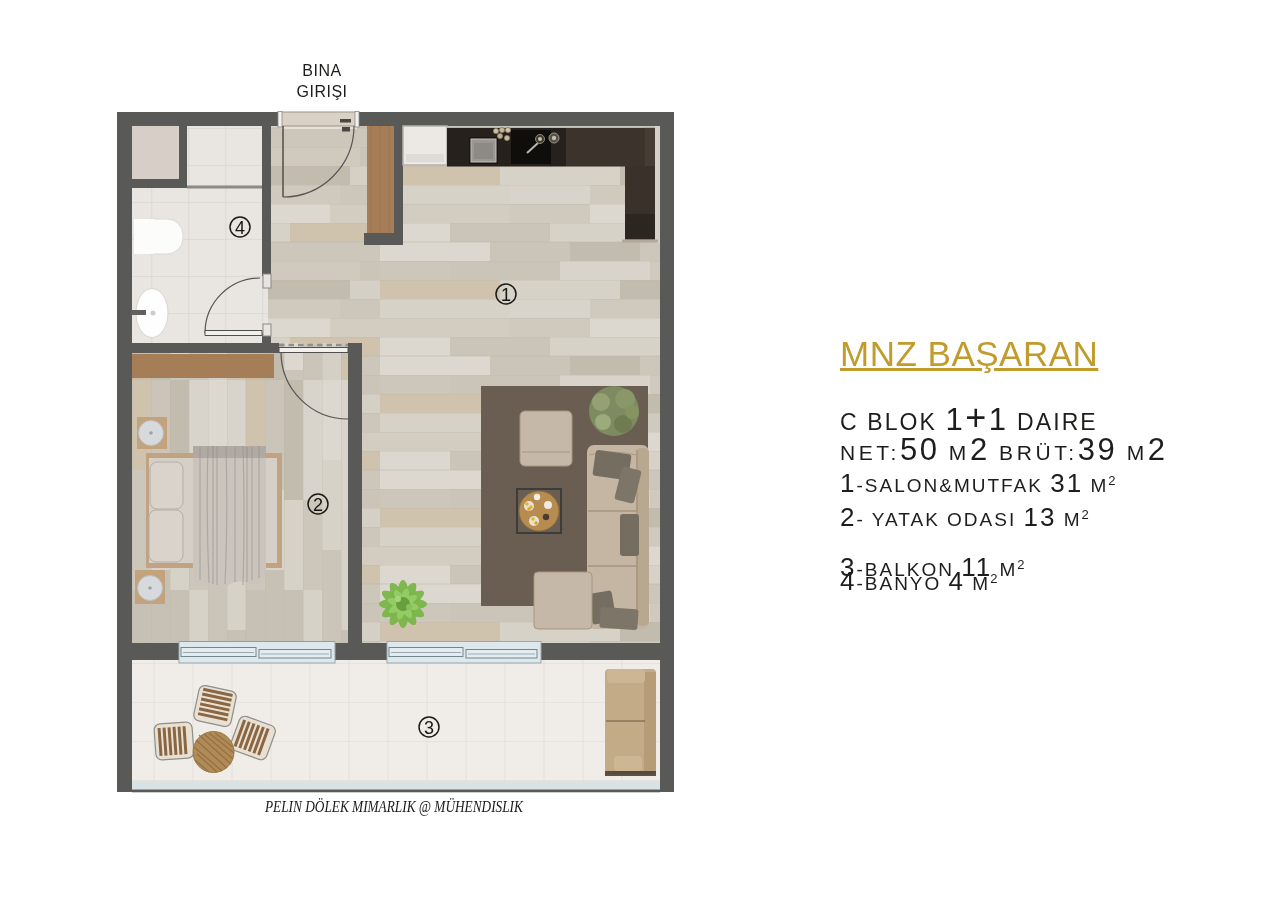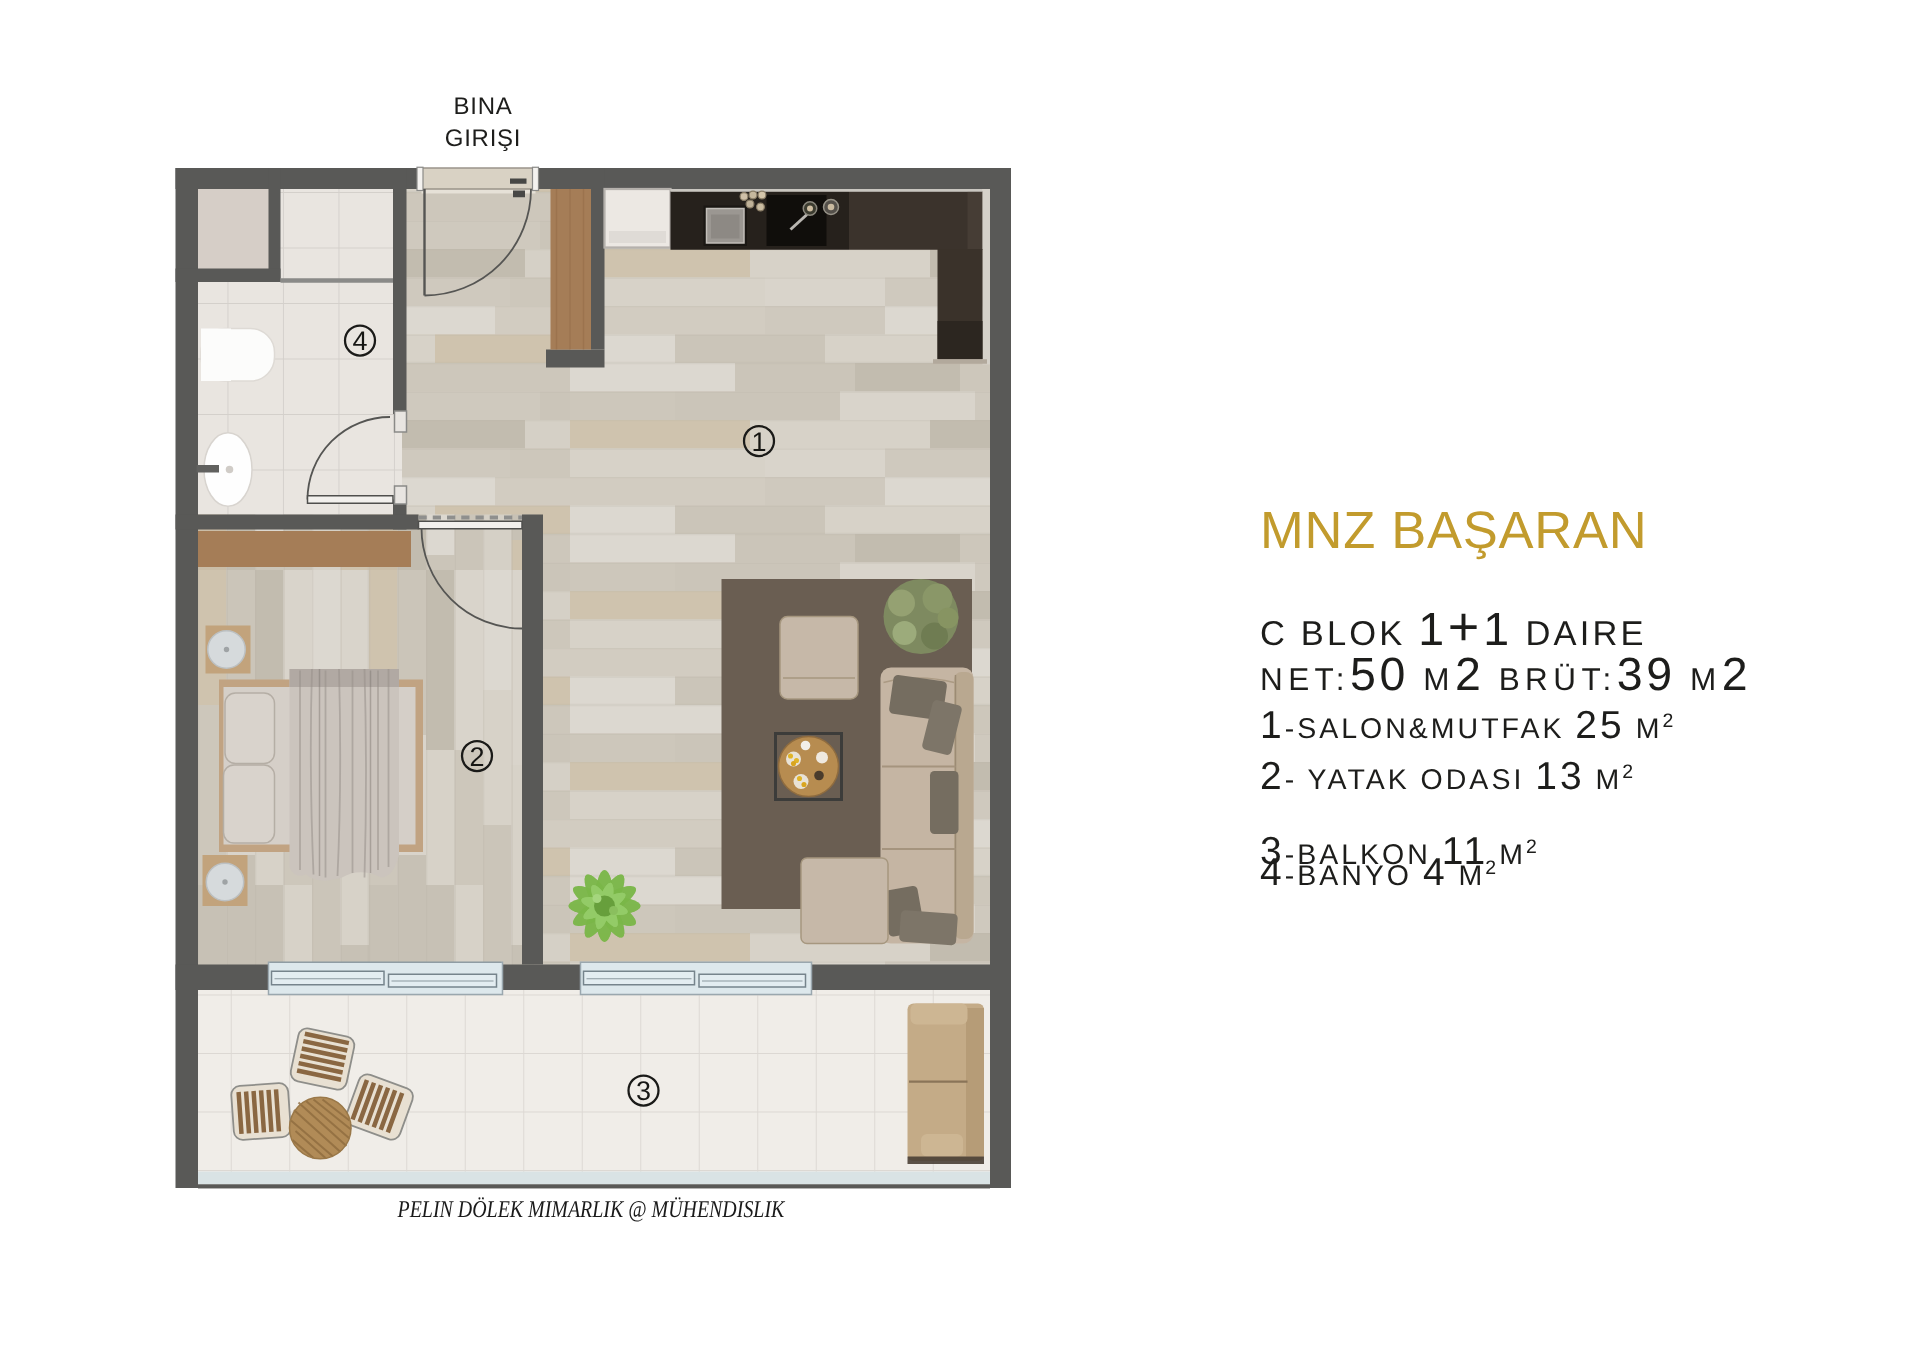--- a/index.html
+++ b/index.html
@@ -1,20 +1,20 @@
 <!DOCTYPE html>
 <html><head>
 <meta charset="utf-8">
 <style>
 html,body{margin:0;padding:0;background:#ffffff;width:1280px;height:904px;overflow:hidden;}
 body{font-family:"Liberation Sans", sans-serif;}
 #page{position:relative;width:1280px;height:904px;}
 #plan{position:absolute;left:0;top:0;}
 .info{position:absolute;left:840px;top:0;color:#1d1d1b;}
-.title{position:absolute;left:0;top:334px;color:#c29b2d;font-size:35px;letter-spacing:0.5px;white-space:nowrap;}
+.title{position:absolute;left:0;top:334px;color:#c29b2d;font-size:35px;letter-spacing:0.5px;white-space:nowrap;text-decoration:underline;}
 .l2{position:absolute;left:0;top:397px;font-size:23px;letter-spacing:2.1px;white-space:nowrap;text-align:center;}
 .l3{position:absolute;left:0;top:432px;font-size:21px;letter-spacing:3.6px;white-space:nowrap;}
 .li{position:absolute;left:0;font-size:19px;letter-spacing:2px;white-space:nowrap;}
 .d{font-size:31px;letter-spacing:2.5px;}
 .d2{font-size:26px;letter-spacing:2px;}
 sup{font-size:13px;}
 .sig{position:absolute;left:265px;top:798px;font-family:"Liberation Serif",serif;font-style:italic;font-size:16px;letter-spacing:0px;color:#1a1a1a;white-space:nowrap;transform:scaleX(0.83);transform-origin:0 0;}
 </style>
 </head>
 <body>
@@ -430,21 +430,21 @@
 </svg>
 
 <div class="info">
 
 <div class="title">MNZ BAŞARAN</div>
 
 <div class="l2">C BLOK <span class="d">1<span style="font-size:36px;">+</span>1</span> DAIRE</div>
 
 <div class="l3">NET:<span class="d">50</span> M<span class="d">2</span> BRÜT:<span class="d">39</span> M<span class="d">2</span></div>
 
-<div class="li" style="top:468px;"><span class="d2">1</span>-SALON&amp;MUTFAK <span class="d2">25</span> M<sup>2</sup></div>
+<div class="li" style="top:468px;"><span class="d2">1</span>-SALON&amp;MUTFAK <span class="d2">31</span> M<sup>2</sup></div>
 
 <div class="li" style="top:502px;"><span class="d2">2</span>- YATAK ODASI <span class="d2">13</span> M<sup>2</sup></div>
 
 <div class="li" style="top:534px;margin-top:18px;"><span class="d2">3</span>-BALKON <span class="d2">11</span> M<sup>2</sup></div>
 
 <div class="li" style="top:566px;"><span class="d2">4</span>-BANYO <span class="d2">4</span> M<sup>2</sup></div>
 </div>
 
 <div class="sig">PELIN DÖLEK MIMARLIK @ MÜHENDISLIK</div>
 </div>

